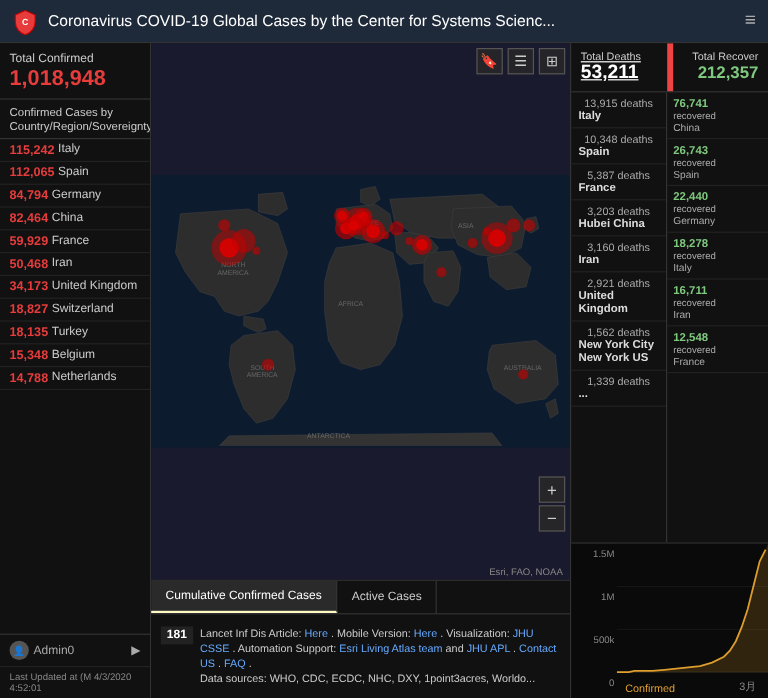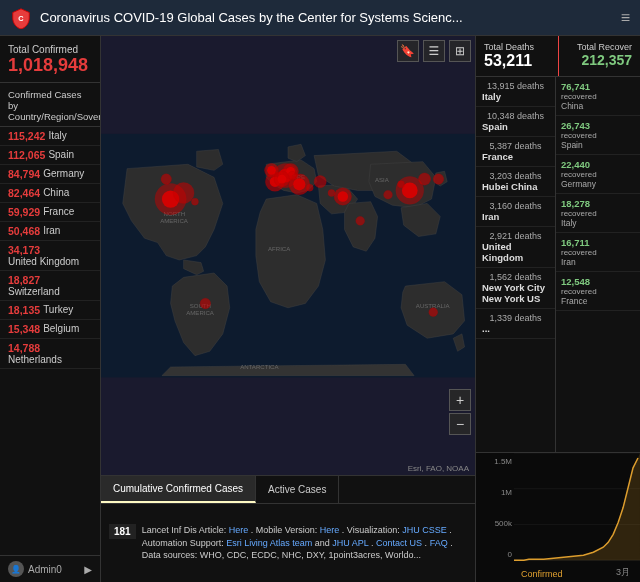--- a/index.html
+++ b/index.html
@@ -43,21 +43,21 @@
     }
 
     
     #main {
       display: flex;
       height: 546px;
     }
 
     
     #left-panel {
-      width: 101px;
+      width: 126px;
       background: #111;
       display: flex;
       flex-direction: column;
       border-right: 1px solid #333;
       overflow: hidden;
     }
 
     #total-confirmed-box {
       padding: 8px 8px 6px 8px;
       border-bottom: 1px solid #333;
@@ -224,21 +224,21 @@
     }
     .map-tab.active {
       background: #2a2a2a;
       color: #fff;
       border-bottom: 2px solid #fef9c3;
     }
 
     
     #bottom-bar {
       background: #111;
-      padding: 20px 8px;
+      padding: 10px 8px;
       font-size: 9px;
       color: #ccc;
       border-top: 1px solid #333;
       display: flex;
       gap: 6px;
     }
     #bottom-count {
       background: #222;
       padding: 2px 5px;
       color: #fff;
@@ -265,21 +265,22 @@
     }
 
     
     #stats-header {
       display: flex;
       border-bottom: 1px solid #333;
     }
     #total-deaths-box {
       flex: 1;
       padding: 6px 8px;
-      border-right: 1px solid #ef4444;
+      border-right: 5px solid #ef4444;
+      text-decoration: underline;
     }
     #total-deaths-label { font-size: 9px; color: #ccc; }
     #total-deaths-value { color: #fff; font-size: 16px; font-weight: bold; }
     #total-recovered-box {
       flex: 1;
       padding: 6px 8px;
       text-align: right;
     }
     #total-recovered-label { font-size: 9px; color: #ccc; }
     #total-recovered-value { color: #7fc97f; font-size: 14px; font-weight: bold; }
@@ -345,21 +346,21 @@
       background: #0a0a0a;
       border-top: 1px solid #333;
       position: relative;
       overflow: hidden;
     }
 
     #chart-y-axis {
       position: absolute;
       left: 0;
       top: 0;
-      bottom: 19px;
+      bottom: 4px;
       width: 38px;
       display: flex;
       flex-direction: column;
       justify-content: space-between;
       padding: 4px 2px;
     }
     .chart-y-label {
       font-size: 8px;
       color: #888;
       text-align: right;
@@ -461,20 +462,21 @@
         <div class="country-item">
           <span class="country-count">14,788</span>
           <span class="country-name">Netherlands</span>
         </div>
       </div>
     <div id="admin-bar">
       <div id="admin-icon">👤</div>
       <span id="admin-label">Admin0</span>
       <span id="admin-arrow">▶</span>
     </div>
+    <div id="last-updated">Last Updated at (M 4/3/2020 4:52:01</div>
   </div>
 
   <div id="center-panel">
     <div id="map-container">
       <div id="map-icons-bar">
         <div class="map-icon-btn">🔖</div>
         <div class="map-icon-btn">☰</div>
         <div class="map-icon-btn">⊞</div>
       </div>
       <svg id="map-svg" viewBox="0 0 430 280" xmlns="http://www.w3.org/2000/svg">

